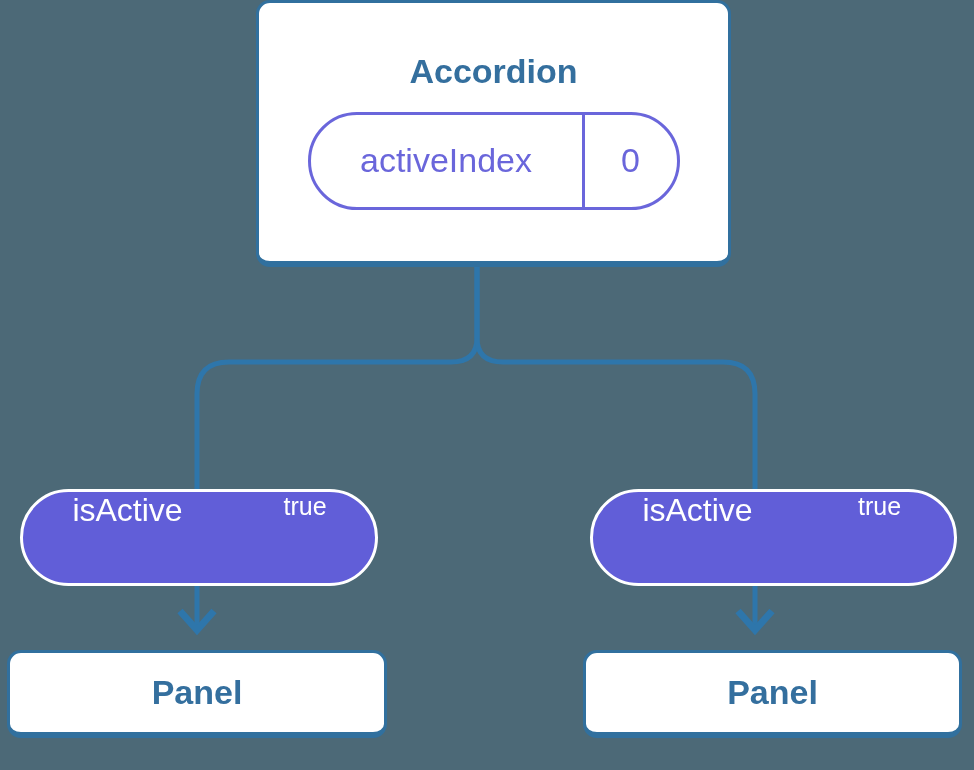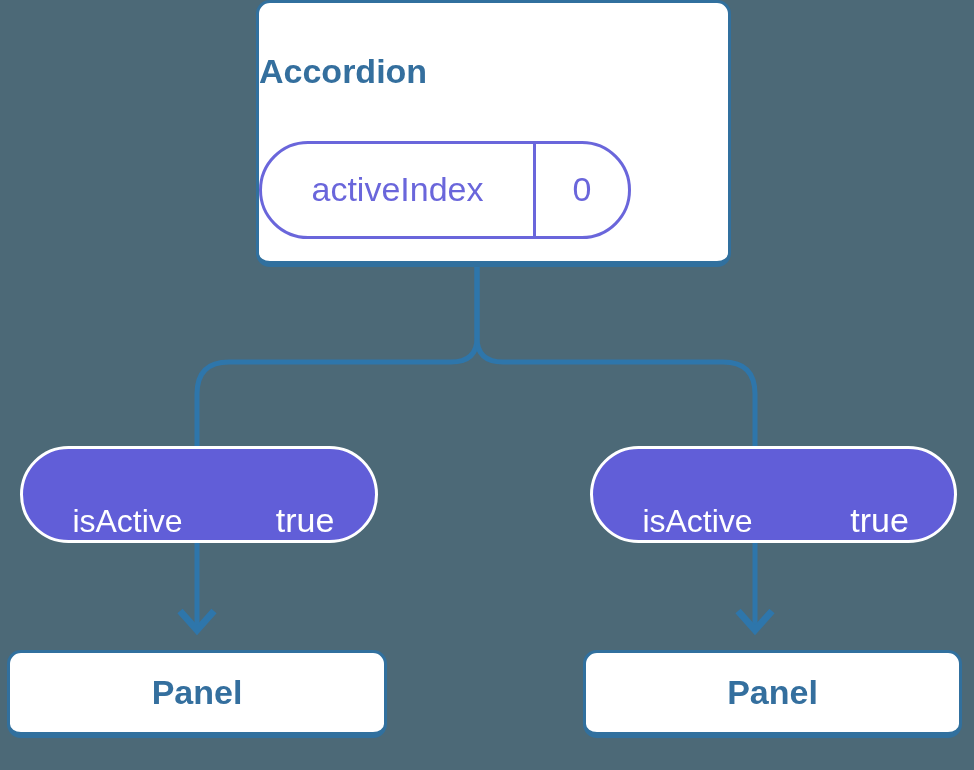--- a/index.html
+++ b/index.html
@@ -44,22 +44,22 @@
     border: 3px solid var(--card-border);
     border-bottom-width: 6px;
     border-radius: 14px;
     z-index: 2;
   }
   .card.root {
     left: 256px; top: 0px;
     width: 475px; height: 267px;
     display: flex;
     flex-direction: column;
+    align-items: center;
     padding-top: 48px;
-    gap: 29px;
   }
   .node-title {
     color: var(--card-text);
     font-size: 34px;
     font-weight: bold;
     line-height: 1.2;
   }
   .state-pill {
     box-sizing: border-box;
     margin-top: 20px;
@@ -88,27 +88,27 @@
     display: flex;
     align-items: center;
     justify-content: center;
     color: var(--pill-outline);
     font-size: 34px;
   }
 
   .prop-pill {
     position: absolute;
     box-sizing: border-box;
-    top: 446px;
+    top: 489px;
     height: 97px;
     background: var(--pill-fill);
     border: 3px solid var(--pill-text-light);
     border-radius: 50px;
     display: flex;
-    align-items: flex-end;
+    align-items: flex-start;
     overflow: hidden;
     z-index: 2;
   }
   .prop-pill.left  { left: 20px;  width: 358px; }
   .prop-pill.right { left: 590px; width: 367px; }
   .prop-pill .pill-label {
     width: 209px;
     display: flex;
     align-items: center;
     justify-content: center;
@@ -118,21 +118,21 @@
   .prop-pill .pill-divider {
     width: 3px;
     background: var(--pill-text-light);
   }
   .prop-pill .pill-value {
     flex: 1;
     display: flex;
     align-items: center;
     justify-content: center;
     color: var(--pill-text-light);
-    font-size: 34px;
+    font-size: 25px;
   }
 
   .card.panel {
     top: 650px;
     width: 380px; height: 88px;
     display: flex;
     align-items: center;
     justify-content: center;
   }
   .card.panel.left  { left: 7px; }

